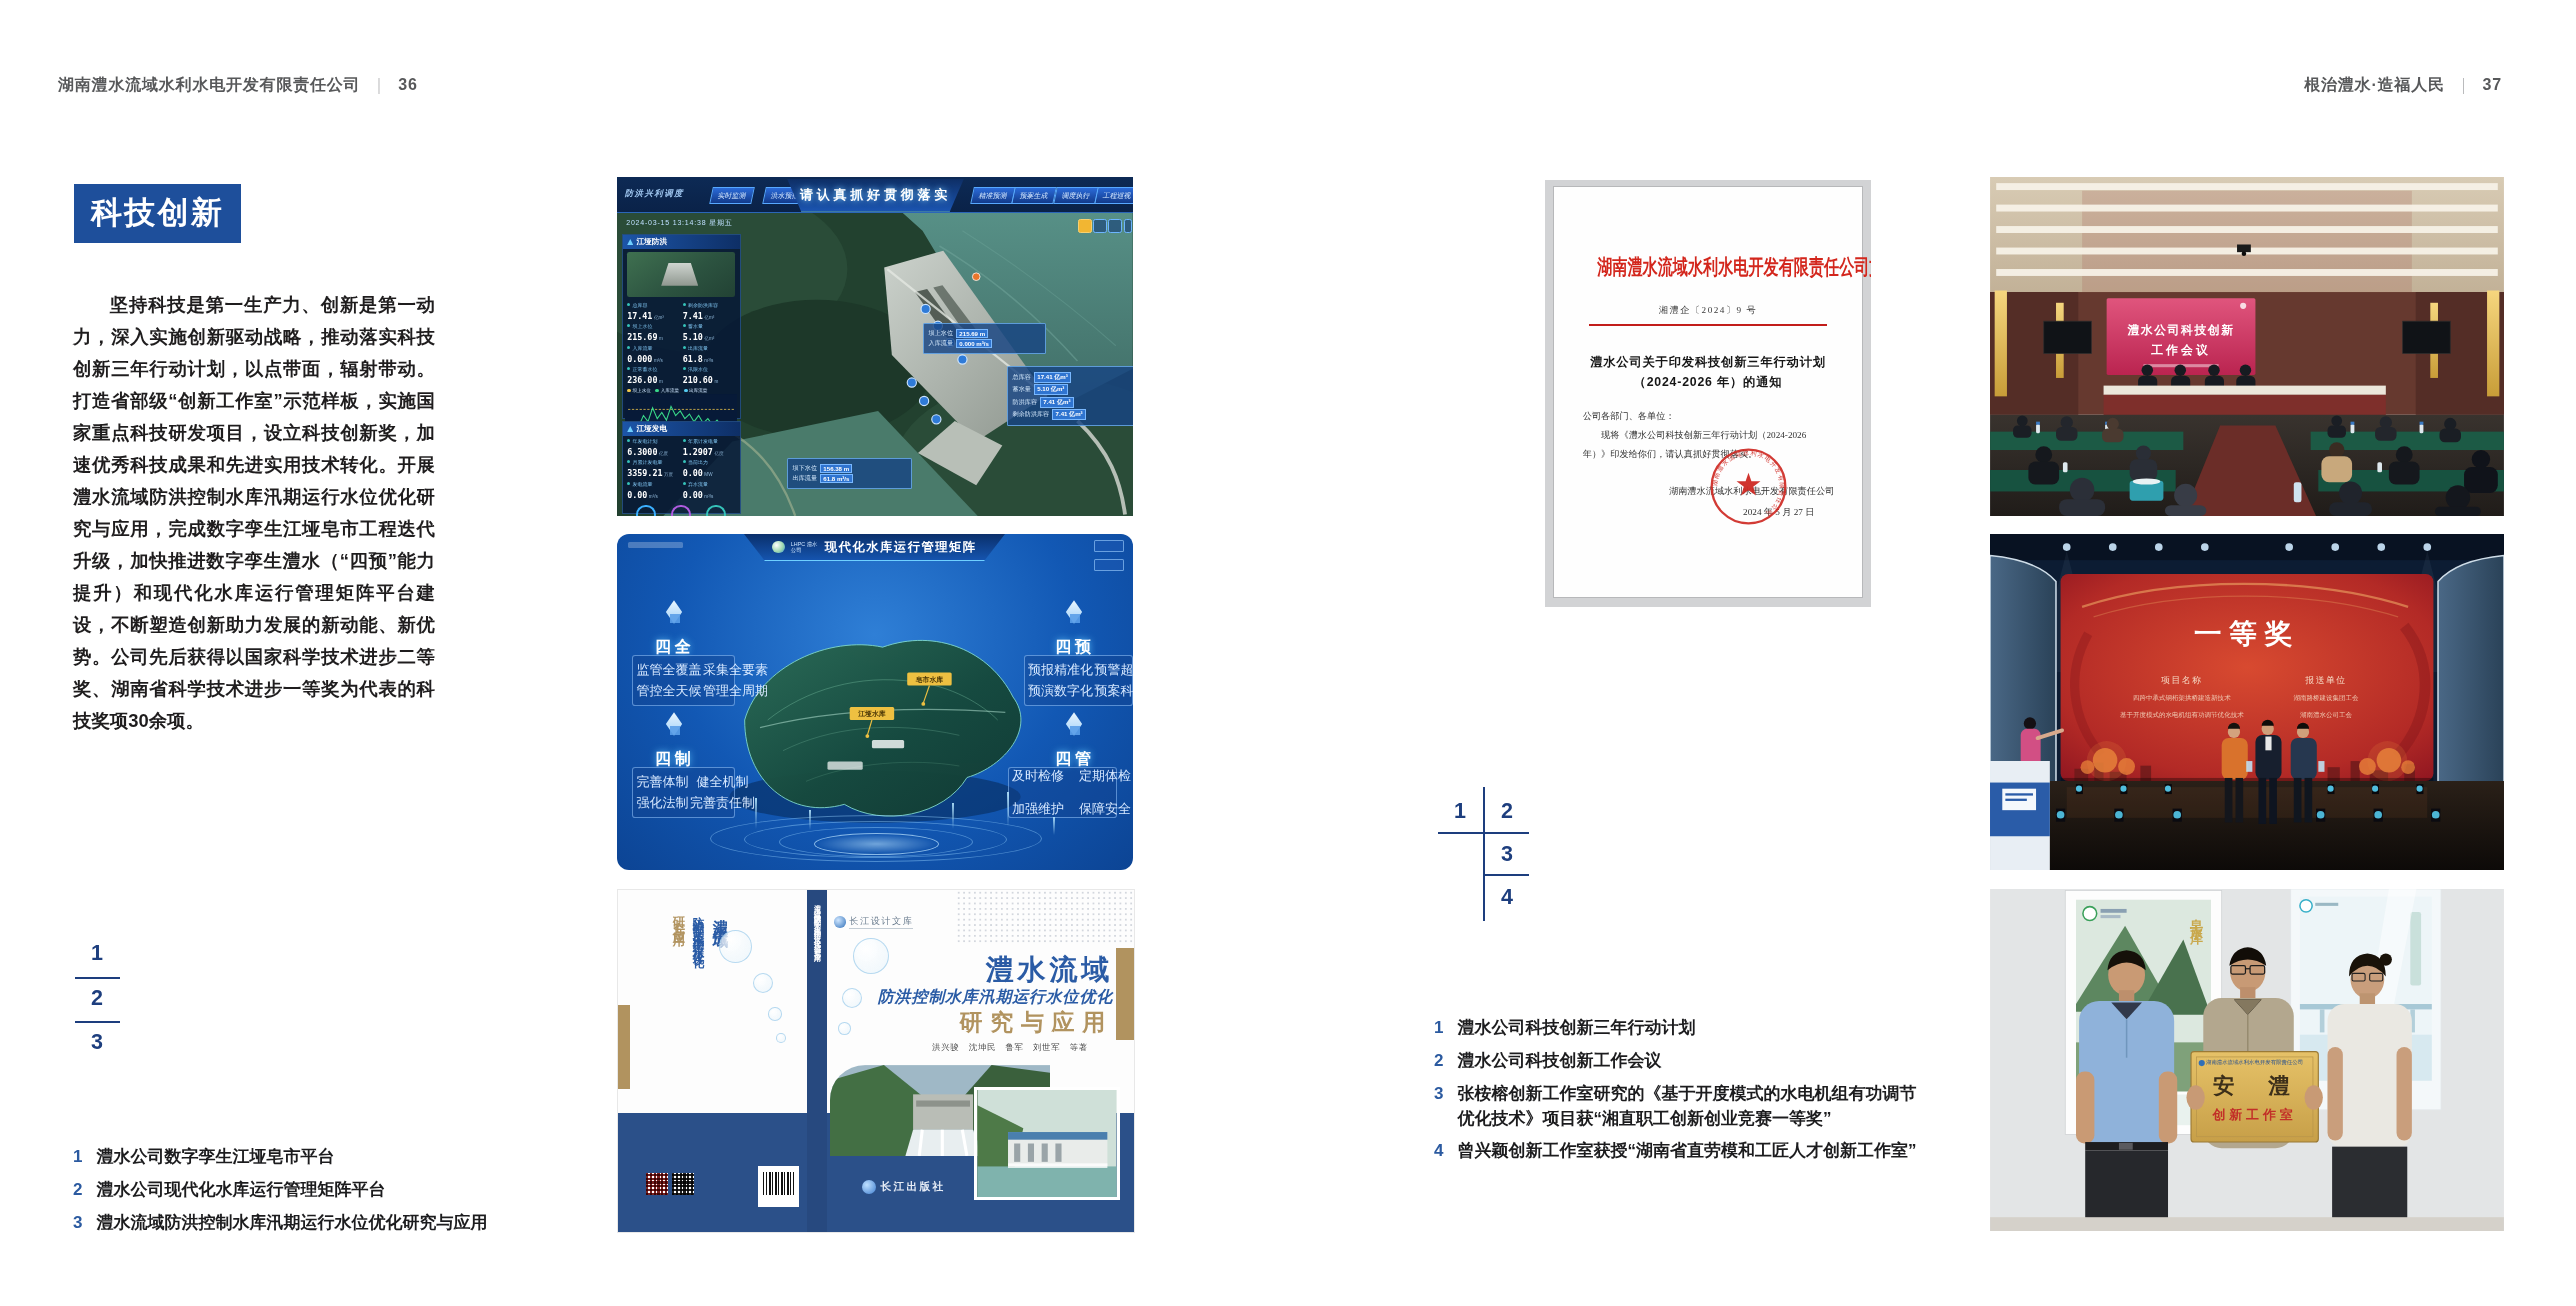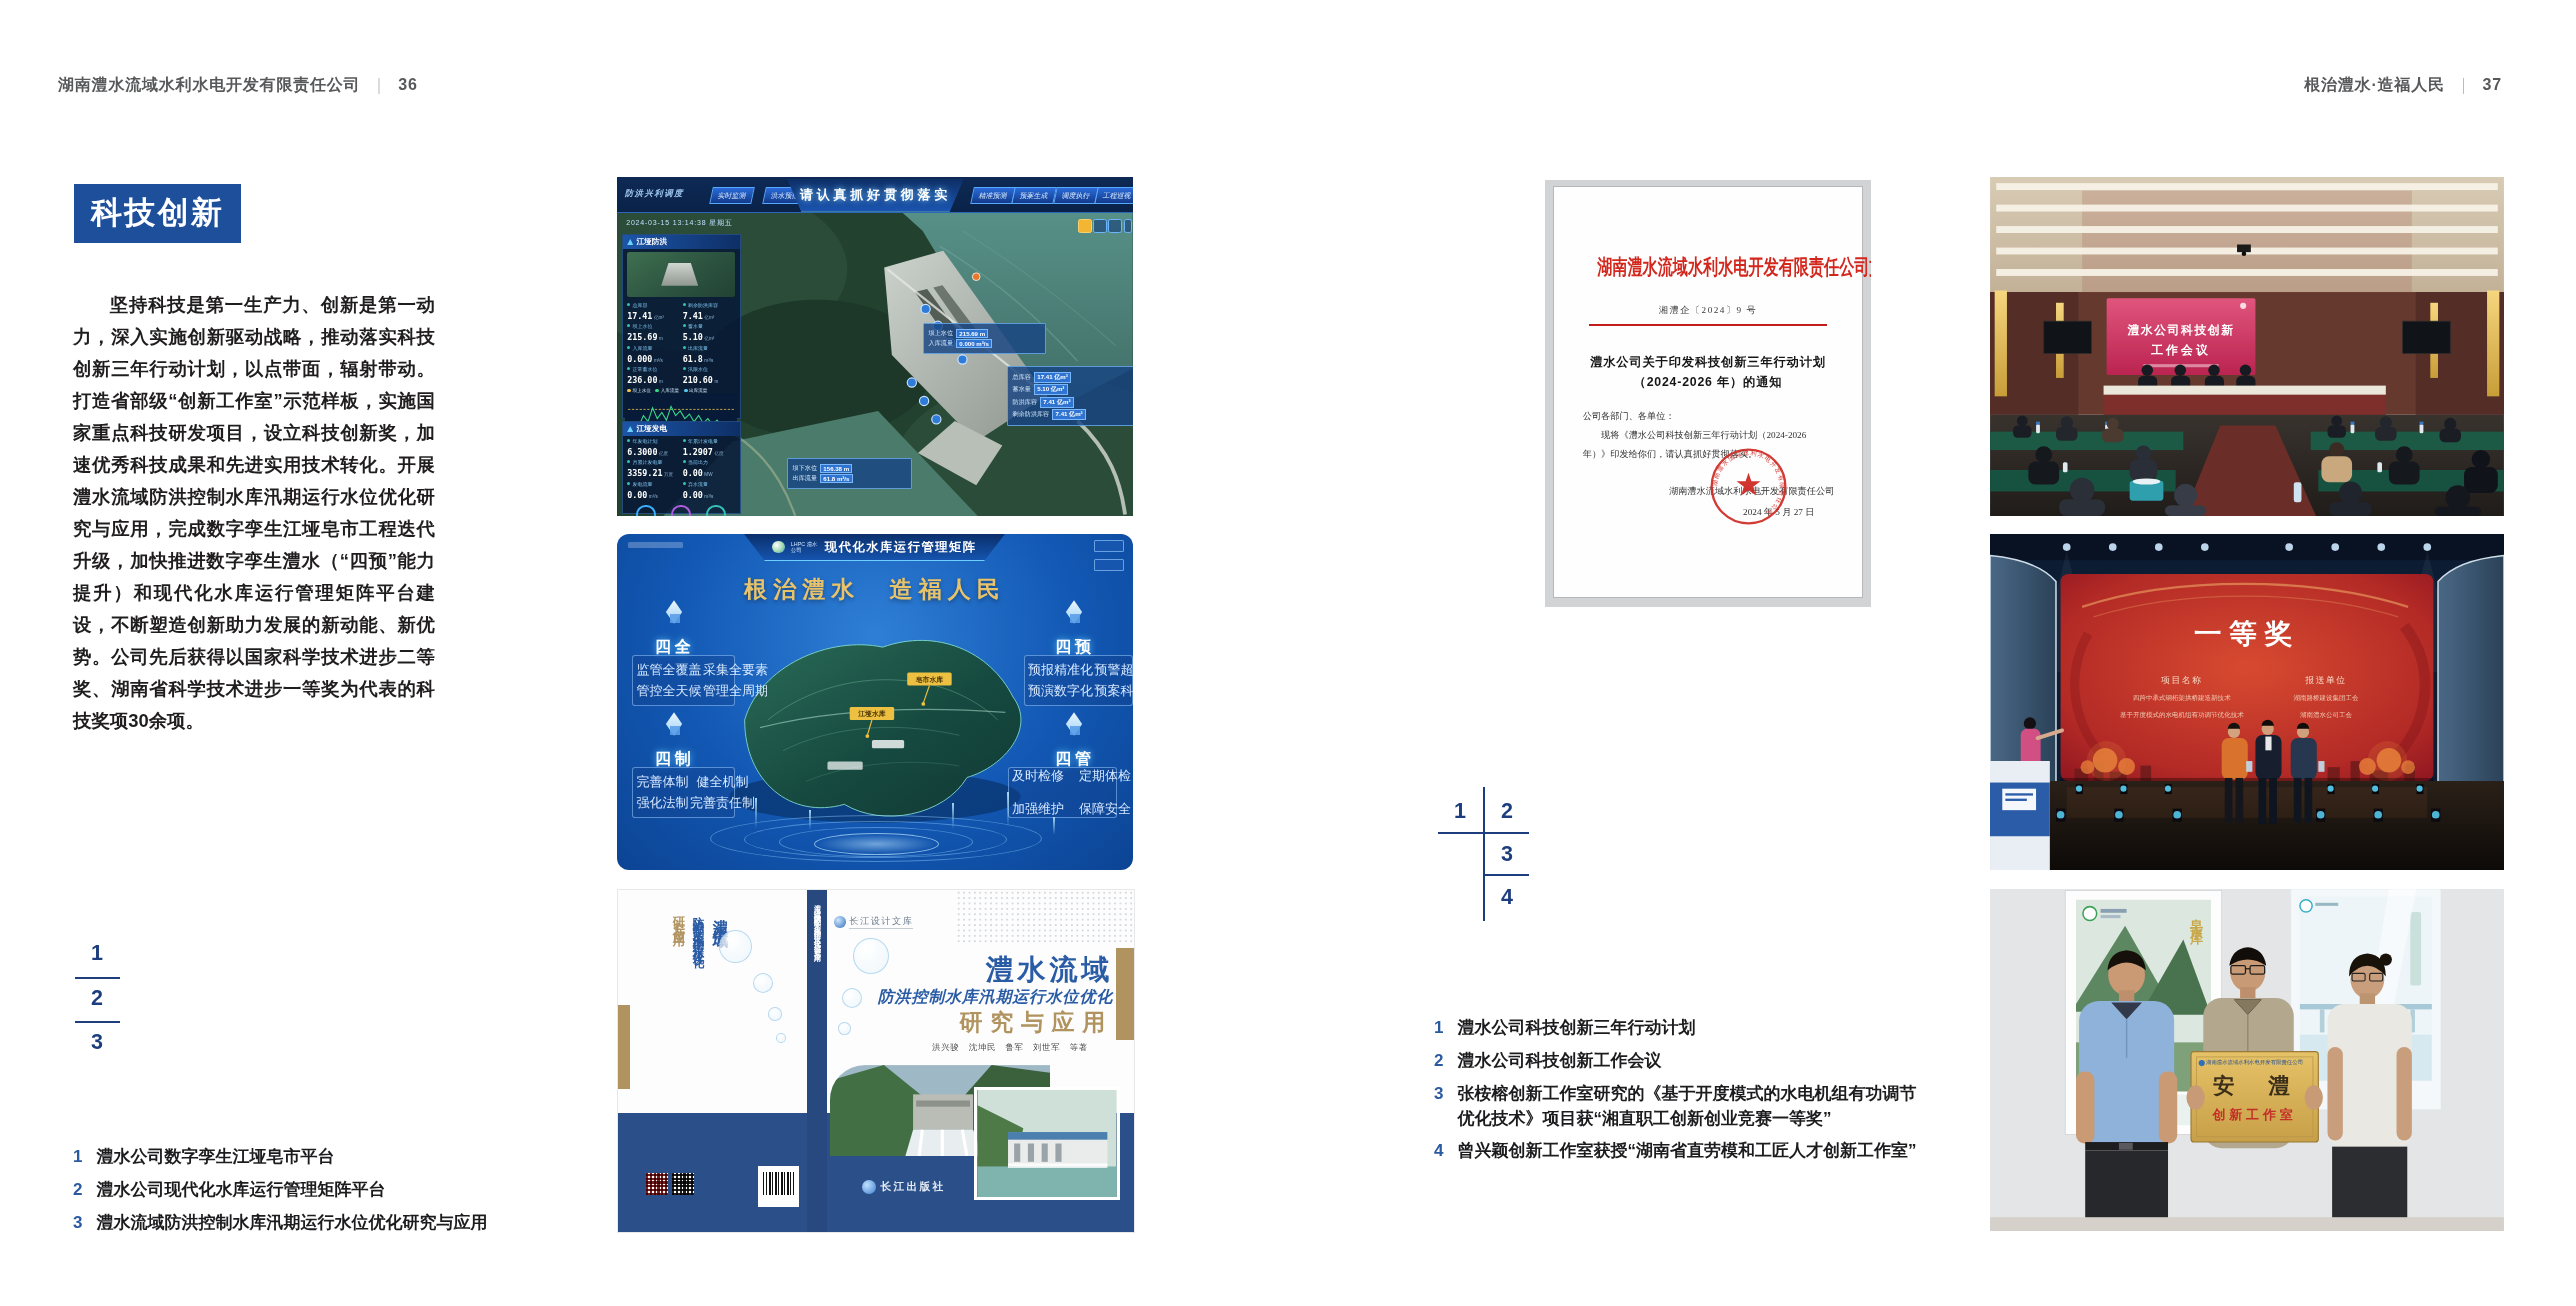--- a/index.html
+++ b/index.html
@@ -290,21 +290,20 @@
 
   <div class="fig fig-mx" style="left:617px;top:534px;width:516px;height:336px;">
     <div class="mx-head">
       <span class="mx-logo"></span>
       <span class="mx-logotx">LHPC 澧水公司</span>
       <span class="mx-title">现代化水库运行管理矩阵</span>
     </div>
     <div class="mx-bar" style="left:10.7px;top:7.7px;width:55px;height:6.1px;"></div>
     <div class="mx-btn" style="right:9.2px;top:6.1px;"></div>
     <div class="mx-btn" style="right:9.2px;top:24.6px;"></div>
-    <div class="mx-slogan">根治澧水　造福人民</div>
 
     <svg class="abs" style="left:97px;top:71px;" width="322" height="230" viewBox="0 0 420 300">
       <defs>
         <linearGradient id="mxTer" x1="0" y1="0" x2="1" y2="1">
           <stop offset="0" stop-color="#2c6b55"></stop>
             <stop offset=".55" stop-color="#174a3e"></stop>
             <stop offset="1" stop-color="#113a33"></stop>
         </linearGradient>
       </defs>
       <ellipse cx="210" cy="250" rx="190" ry="34" fill="#083064" opacity=".65"></ellipse>

